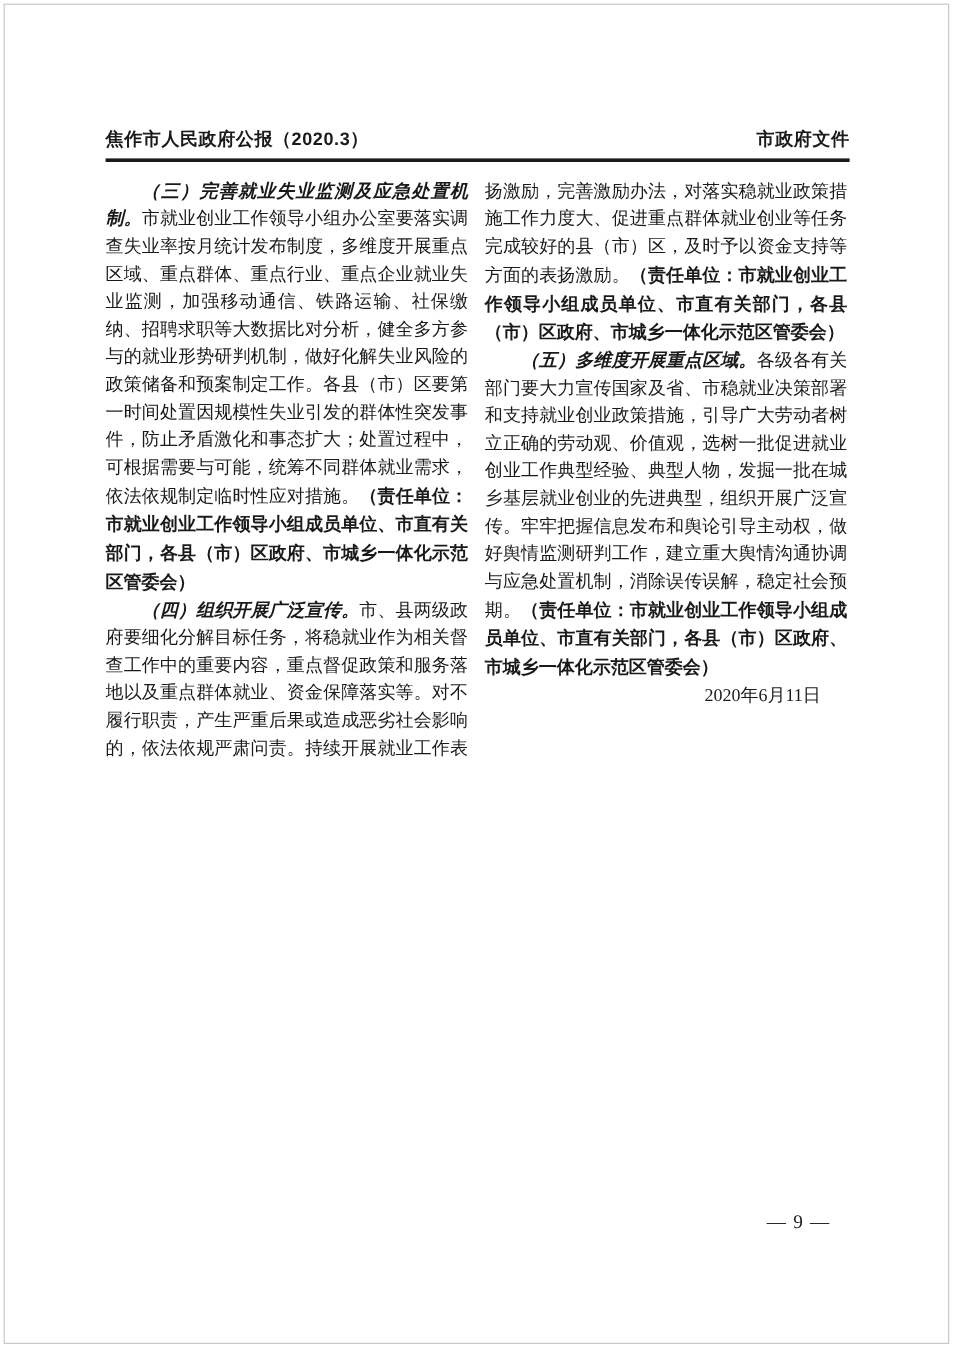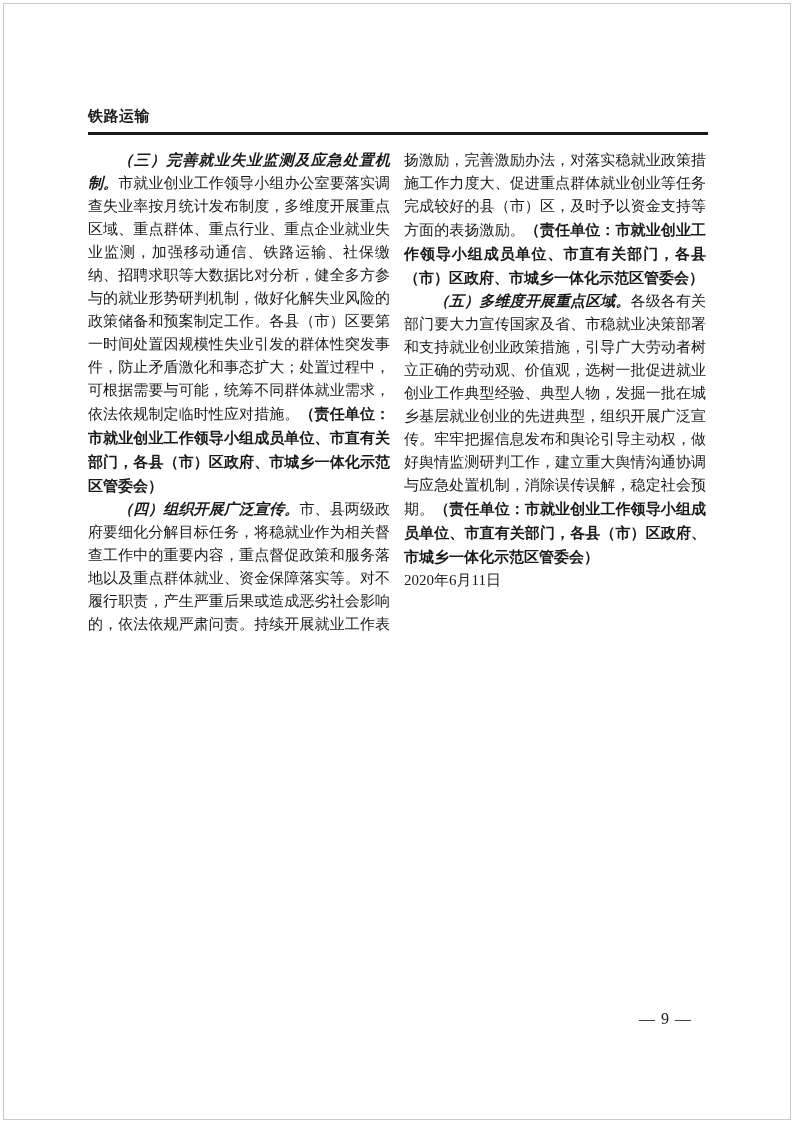--- a/index.html
+++ b/index.html
@@ -65,39 +65,40 @@
     font-style: italic;
     font-weight: 600;
   }
   .para-resp {
     font-weight: bold;
     font-family: "Liberation Sans", "DejaVu Sans", sans-serif;
   }
   .date-line {
     margin: 0;
     text-indent: 0;
-    text-align: left;
+    text-align: right;
     padding-right: 22px;
   }
   .page-number {
     position: absolute;
     top: 1010px;
     right: 102px;
     font-size: 16px;
     letter-spacing: 1px;
     font-family: "Liberation Serif", "DejaVu Serif", serif;
   }
 </style>
 </head>
 <body>
 
 <div class="page-edge"></div>
 
 <header class="header">
-  <span>铁路运输</span>
+  <span>焦作市人民政府公报（2020.3）</span>
+  <span>市政府文件</span>
 </header>
 <div class="header-rule"></div>
 
 <main class="columns">
   <p class="para"><span class="para-heading">（三）完善就业失业监测及应急处置机制。</span><span>市就业创业工作领导小组办公室要落实调查失业率按月统计发布制度，多维度开展重点区域、重点群体、重点行业、重点企业就业失业监测，加强移动通信、铁路运输、社保缴纳、招聘求职等大数据比对分析，健全多方参与的就业形势研判机制，做好化解失业风险的政策储备和预案制定工作。各县（市）区要第一时间处置因规模性失业引发的群体性突发事件，防止矛盾激化和事态扩大；处置过程中，可根据需要与可能，统筹不同群体就业需求，依法依规制定临时性应对措施。</span><span class="para-resp">（责任单位：市就业创业工作领导小组成员单位、市直有关部门，各县（市）区政府、市城乡一体化示范区管委会）</span></p>
   <p class="para"><span class="para-heading">（四）组织开展广泛宣传。</span><span>市、县两级政府要细化分解目标任务，将稳就业作为相关督查工作中的重要内容，重点督促政策和服务落地以及重点群体就业、资金保障落实等。对不履行职责，产生严重后果或造成恶劣社会影响的，依法依规严肃问责。持续开展就业工作表扬激励，完善激励办法，对落实稳就业政策措施工作力度大、促进重点群体就业创业等任务完成较好的县（市）区，及时予以资金支持等方面的表扬激励。</span><span class="para-resp">（责任单位：市就业创业工作领导小组成员单位、市直有关部门，各县（市）区政府、市城乡一体化示范区管委会）</span></p>
   <p class="para"><span class="para-heading">（五）多维度开展重点区域。</span><span>各级各有关部门要大力宣传国家及省、市稳就业决策部署和支持就业创业政策措施，引导广大劳动者树立正确的劳动观、价值观，选树一批促进就业创业工作典型经验、典型人物，发掘一批在城乡基层就业创业的先进典型，组织开展广泛宣传。牢牢把握信息发布和舆论引导主动权，做好舆情监测研判工作，建立重大舆情沟通协调与应急处置机制，消除误传误解，稳定社会预期。</span><span class="para-resp">（责任单位：市就业创业工作领导小组成员单位、市直有关部门，各县（市）区政府、市城乡一体化示范区管委会）</span></p>
   <p class="date-line">2020年6月11日</p>
 </main>
 

